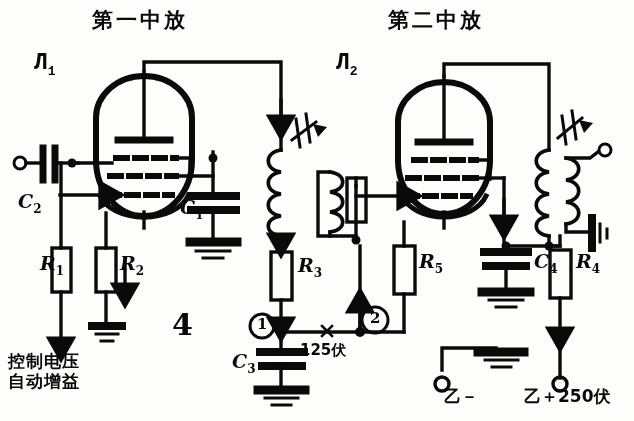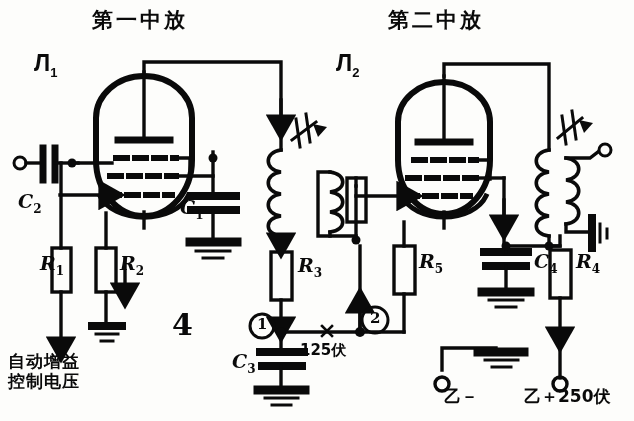--- a/index.html
+++ b/index.html
@@ -5,21 +5,21 @@
   html,body{margin:0;padding:0;background:#ffffff;}
   body{width:634px;height:421px;overflow:hidden;
        font-family:"DejaVu Sans","Liberation Sans",sans-serif;}
   #stage{position:relative;width:634px;height:421px;background:#fdfdfb;}
   svg{position:absolute;top:0;left:0;}
   .lbl{position:absolute;color:#0a0a0a;font-weight:700;line-height:1;white-space:nowrap;}
   .cn{font-family:"DejaVu Sans","Liberation Sans",sans-serif;}
   .hdr{font-size:21px;letter-spacing:3px;margin-left:30px;}
   .comp{font-family:"DejaVu Serif","Liberation Serif",serif;font-style:italic;font-size:19px;}
   .comp sub{font-size:12px;font-style:normal;}
-  .tube{font-family:Liberation Sans, sans-serif;font-size:23px;}
+  .tube{font-family:Liberation Mono, monospace;font-size:23px;}
   .tube sub{font-size:13px;}
   .volt{font-size:15px;}
   .figno{font-family:"DejaVu Serif","Liberation Serif",serif;font-size:30px;}
   .agc{font-size:17px;line-height:1.15;letter-spacing:1px;}
   .supply{font-size:17px;letter-spacing:0px;}
 </style>
 </head>
 <body>
 
 <div id="stage">
@@ -276,22 +276,22 @@
   </div>
 
   <div class="lbl" style="left:257px;top:317px;font-size:15px;font-family:'DejaVu Serif','Liberation Serif',serif;">1</div>
   <div class="lbl" style="left:370px;top:311px;font-size:15px;font-family:'DejaVu Serif','Liberation Serif',serif;">2</div>
 
   <div class="lbl volt cn" style="left:300px;top:336px;margin-top:7px;">125伏</div>
 
   <div class="lbl figno" style="left:172px;top:310px;">4</div>
 
   <div class="lbl agc cn" style="left:8px;top:352px;">
+    <div>控制电压</div>
     <div>自动增益</div>
-    <div>控制电压</div>
   </div>
 
   <div class="lbl supply cn" style="left:444px;top:388px;">乙－</div>
   <div class="lbl supply cn" style="left:524px;top:388px;">
     <span>乙</span><span>＋250伏</span>
   </div>
 
 </div>
 
 </body></html>

